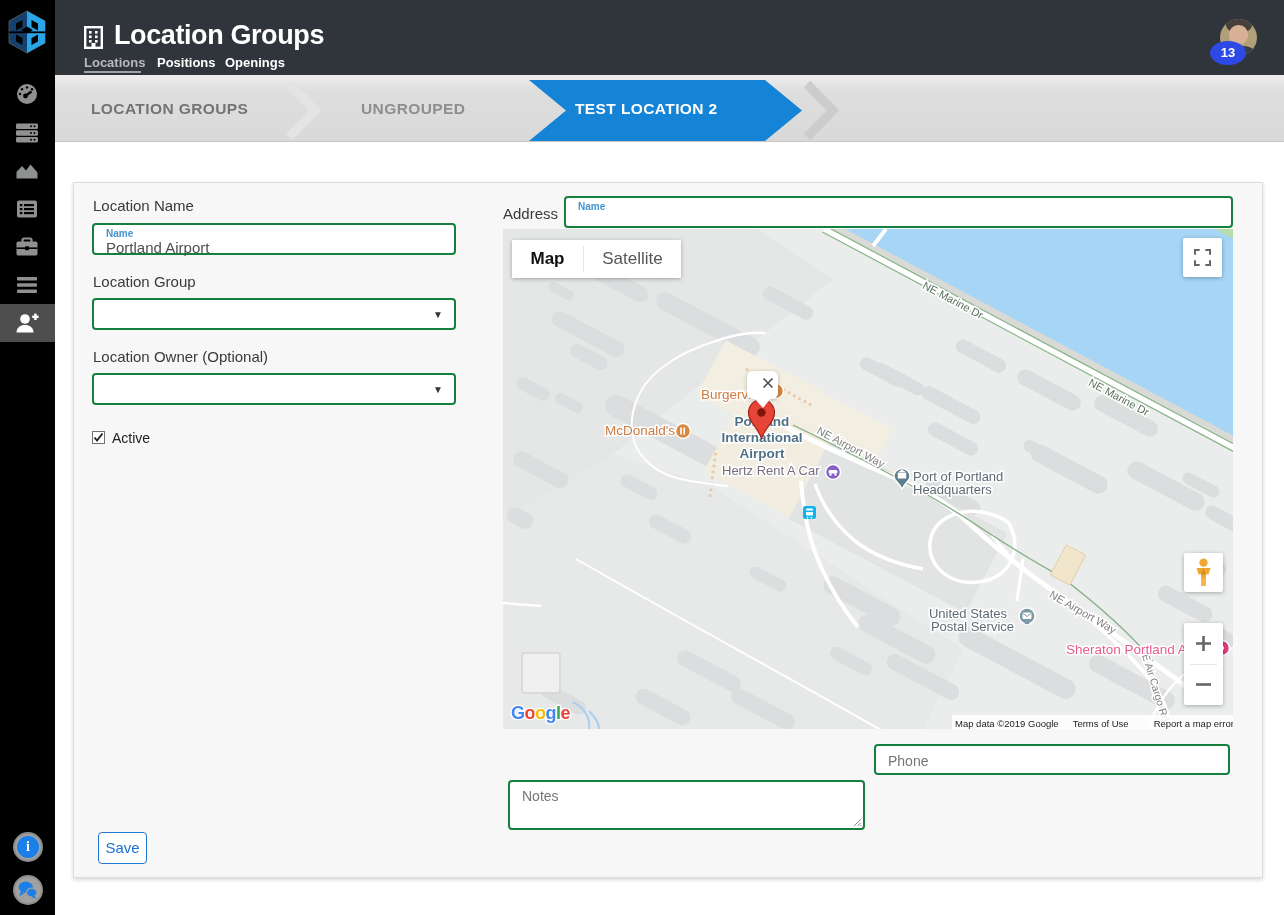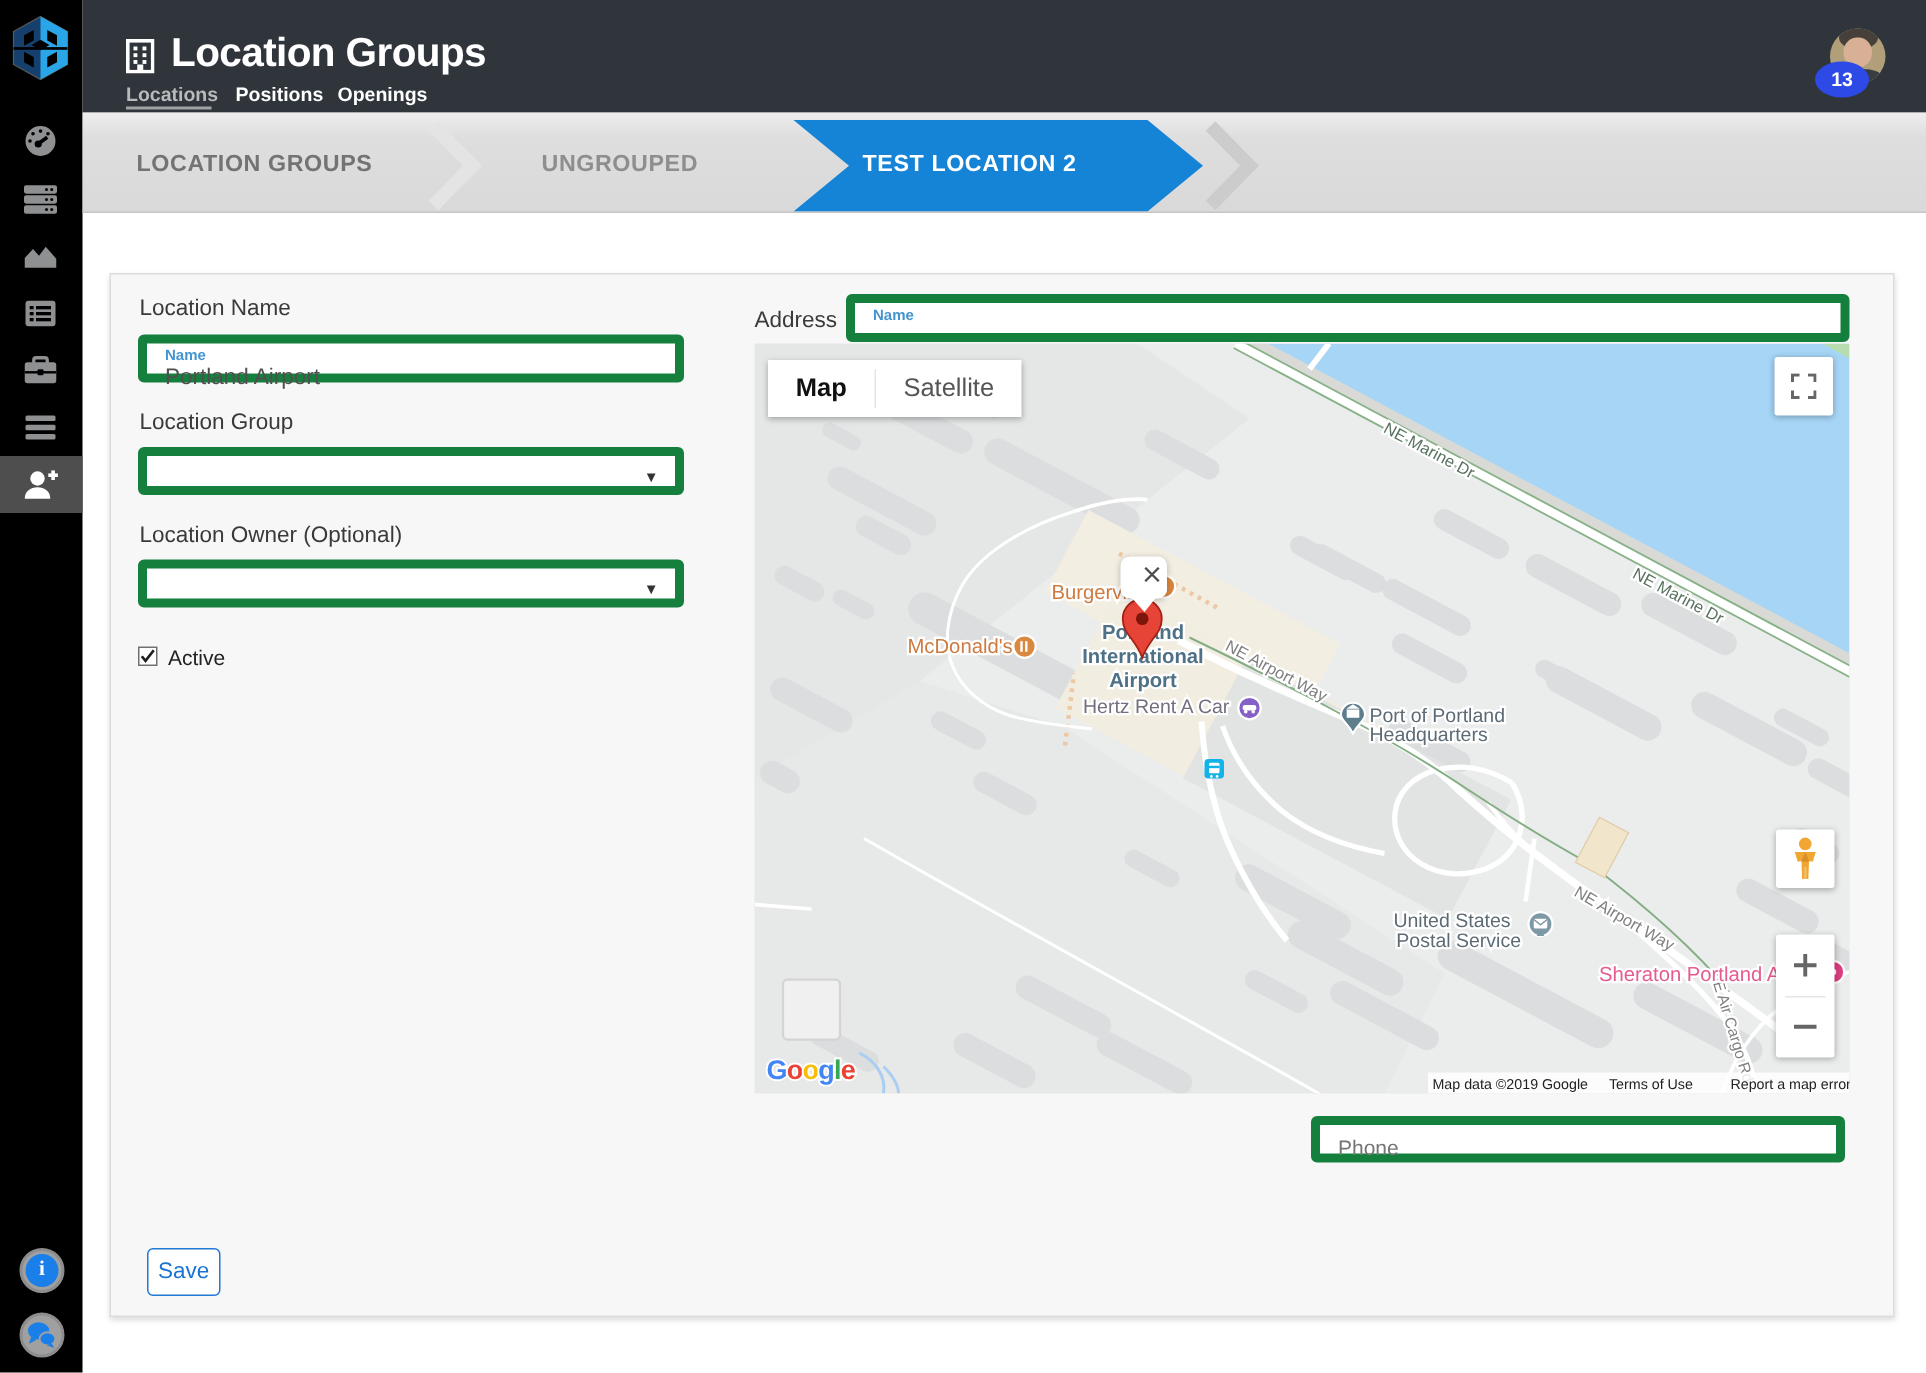--- a/index.html
+++ b/index.html
@@ -3,21 +3,21 @@
 <meta charset="utf-8">
 <style>
 *{margin:0;padding:0;box-sizing:border-box}
 html,body{width:1284px;height:915px;overflow:hidden;background:#fff;font-family:"Liberation Sans",sans-serif}
 .abs{position:absolute}
 #sidebar{position:absolute;left:0;top:0;width:55px;height:915px;background:#000}
 #navbar{position:absolute;left:55px;top:0;width:1229px;height:75px;background:#2f353a}
 #crumb{position:absolute;left:55px;top:75px;width:1229px;height:67px;overflow:hidden}
 #card{position:absolute;left:73px;top:182px;width:1190px;height:696px;background:#f7f7f7;border:1px solid #dcdcdc;box-shadow:0 2px 4px rgba(0,0,0,.15)}
 .lbl{position:absolute;font-size:15px;color:#3a3a3a}
-.inp{position:absolute;background:#fff;border:6px solid #15803d;border-radius:4px}
+.inp{position:absolute;background:#fff;border:2px solid #15803d;border-radius:4px}
 .flbl{position:absolute;left:12px;top:3px;font-size:10px;font-weight:bold;color:#4494cf}
 .ival{position:absolute;left:12px;top:14px;font-size:15px;color:#4f4f4f;white-space:nowrap}
 .sicon{position:absolute;left:15px;width:24px;height:24px}
 </style>
 </head>
 <body>
 
 <div id="sidebar">
   <svg class="abs" style="left:8px;top:10px" width="38" height="44" viewBox="0 0 38 44">
     <polygon points="19,1 37,11 37,33 19,43 1,33 1,11" fill="#15406e" stroke="#5a5a5a" stroke-width="0.8"></polygon>
@@ -340,14 +340,24 @@
   <div style="position:absolute;left:6px;top:41px;width:27px;height:1px;background:#e6e6e6"></div>
   <svg style="position:absolute;left:11px;top:53px" width="17" height="17" viewBox="0 0 17 17">
           <path d="M1,8.5 H16" stroke="#666" stroke-width="2.6"></path>
         </svg>
 </div>
 </div>
 
   <div class="inp" style="left:800px;top:561px;width:356px;height:31px">
     <div class="ival" style="top:7px;font-size:14px;color:#757575">Phone</div>
   </div>
+  <div class="inp" style="left:434px;top:597px;width:357px;height:50px">
+    <div class="ival" style="top:6px;font-size:14px;color:#757575">Notes</div>
+    <svg class="abs" style="right:1px;bottom:1px" width="10" height="10" viewBox="0 0 10 10">
+        <g stroke="#888" stroke-width="1">
+          <line x1="2" y1="9" x2="9" y2="2"></line>
+          <line x1="5.5" y1="9" x2="9" y2="5.5"></line>
+          <line x1="9" y1="9" x2="9" y2="8"></line>
+        </g>
+      </svg>
+  </div>
   <div class="abs" style="left:24px;top:649px;width:49px;height:32px;background:#fff;border:1px solid #2079d4;border-radius:4px;color:#1a73d1;font-size:15px;text-align:center;line-height:30px">Save</div>
 </div>
 
 </body></html>

